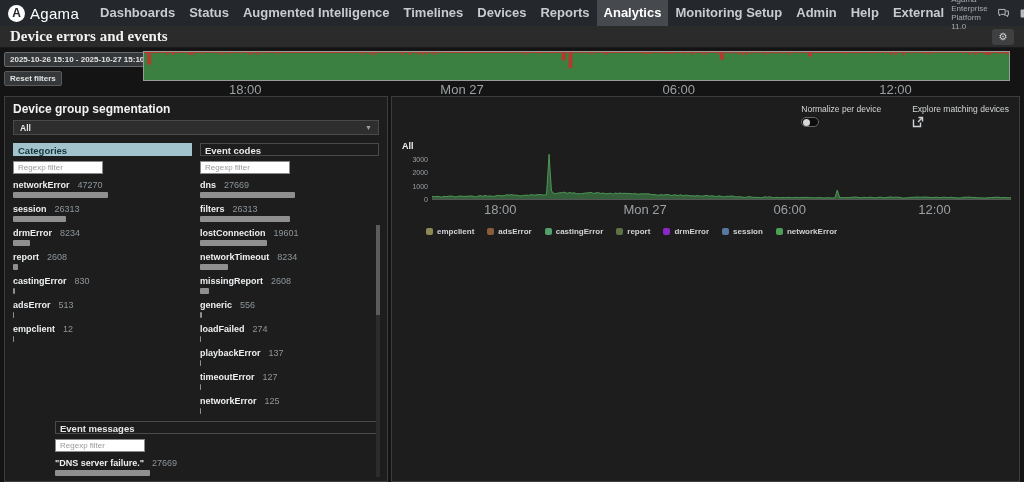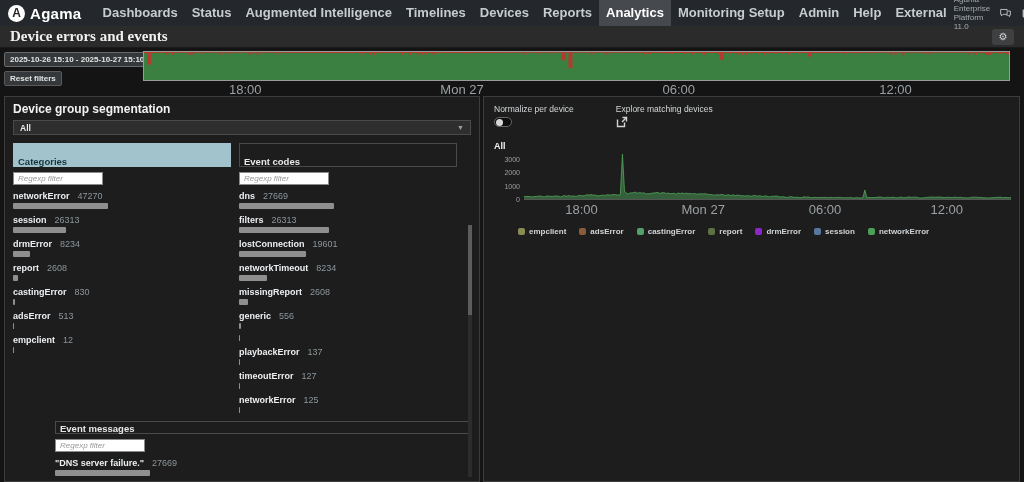--- a/index.html
+++ b/index.html
@@ -4,21 +4,21 @@
 <style>
   * { box-sizing: border-box; margin: 0; padding: 0; }
   html,body { width:1024px; height:482px; overflow:hidden; background:#141414;
     font-family:"Liberation Sans", sans-serif; color:#e6e8ea; }
 
   
   .navbar { height:26px; background:#24282c; display:flex; align-items:center; padding:0 8px; }
   .brand { display:flex; align-items:center; gap:5px; margin-right:14px; }
   .logo-circle { width:17px; height:17px; border-radius:50%; background:#fff; color:#24282c;
     display:flex; align-items:center; justify-content:center; font-weight:bold; font-size:12px; }
-  .brand-name { font-size:15px; font-weight:bold; letter-spacing:.3px; color:#fff; }
+  .brand-name { font-size:15px; font-weight:normal; letter-spacing:.3px; color:#fff; }
   .nav-items { display:flex; height:26px; }
   .nav-item { font-size:13px; font-weight:600; color:#c7ccd0; padding:0 7px; line-height:26px;
     cursor:pointer; white-space:nowrap; }
   .nav-item.active { background:#46494d; color:#fff; }
   .nav-right { margin-left:auto; display:flex; align-items:center; gap:9px; }
   .platform-label { font-size:8px; color:#a7acb0; }
   .nav-icon { width:13px; height:13px; display:inline-flex; }
   .nav-icon svg { width:13px; height:13px; }
   .user-caret { font-size:7px; color:#a7acb0; margin-left:-5px; }
 
@@ -37,50 +37,50 @@
   .reset-btn { position:absolute; left:4px; top:23px; border-color:#5a5a5a; }
   .timeline-wrap { position:absolute; left:143px; right:14px; top:3px; height:30px;
     border:1px solid #9a9a9a; background:#1c1c1c; }
   .timeline-wrap svg { width:100%; height:100%; display:block; }
   .timeline-ticks { position:absolute; left:143px; right:14px; top:34px; height:10px; }
   .tick-label { position:absolute; transform:translateX(-50%); font-size:13px; color:#9aa0a4; white-space:nowrap; }
 
   
   .main { display:flex; gap:3px; padding:0 4px; height:386px; }
   .panel { background:#1d1d1d; border:1px solid #3d3d3d; position:relative; overflow:hidden; }
-  .panel-left { width:476px; }
+  .panel-left { width:384px; }
   .panel-right { flex:1; }
 
   .seg-title { font-size:12px; font-weight:bold; color:#f2f2f2; padding:5px 8px 4px; }
   .group-select { margin:0 8px; height:15px; background:#2e2e2e; border:1px solid #4a4a4a;
     display:flex; align-items:center; padding:0 6px; font-size:8.5px; font-weight:bold; color:#e8e8e8; cursor:pointer; }
   .select-caret { margin-left:auto; font-size:7px; color:#9aa0a4; }
 
   .columns { display:flex; gap:8px; padding:8px 8px 0; height:282px; overflow:hidden; }
   .col { width:218px; }
-  .col-header { height:13px; font-size:9.5px; font-weight:bold; padding:11px 4px; line-height:13px;
+  .col-header { height:13px; font-size:9.5px; font-weight:bold; padding:0 4px; line-height:13px;
     border:1px solid #4a4a4a; color:#e8e8e8; }
   .col-header.selected { background:#a2c3cb; color:#16363e; border-color:#a2c3cb; }
   .regexp-input { display:block; margin:5px 0 6px; width:90px; height:13px; background:#fff;
-    border:1px solid #8a8a8a; font-size:8px; padding:0 4px; color:#333; font-family:"Liberation Sans",sans-serif;font-style:italic; }
+    border:1px solid #8a8a8a; font-size:8px; padding:0 4px; color:#333; font-family:"Liberation Sans",sans-serif; }
   .regexp-input::placeholder { color:#999; }
   .stat-item { margin-bottom:6px; cursor:pointer; }
   .stat-row { display:flex; align-items:baseline; gap:8px; }
   .stat-label { font-size:9px; font-weight:bold; color:#eceff1; white-space:nowrap; }
   .stat-count { font-size:9px; color:#8d969c; }
   .stat-bar { height:6px; background:#8f8f8f; margin-top:2px; border-radius:1px; }
 
   .messages-section { padding:4px 8px 0;margin-left:42px; }
   .messages-header { height:13px; font-size:9.5px; font-weight:bold; padding:0 4px; line-height:13px;
     border:1px solid #4a4a4a; color:#e8e8e8; }
   .scrollbar-track { position:absolute; right:7px; top:128px; bottom:4px; width:4px; background:#2c2c2c; }
   .scrollbar-thumb { position:absolute; top:0; width:4px; height:90px; background:#5c5c5c; }
 
   
-  .rp-controls { display:flex; gap:42px; padding:7px 10px 0; }
+  .rp-controls { display:flex; gap:31px; padding:7px 10px 0;justify-content:flex-end; }
   .rp-label { font-size:8.5px; color:#d4d7d9; }
   .toggle { margin-top:3px; width:18px; height:10px; border-radius:5px; background:#0d0d0d;
     border:1px solid #666; position:relative; cursor:pointer; }
   .toggle-knob { position:absolute; left:1px; top:0.5px; width:7px; height:7px; border-radius:50%; background:#d8d8d8; }
   .explore-icon { margin-top:2px; cursor:pointer; width:12px; height:12px; }
   .series-label { font-size:9px; font-weight:bold; color:#f0f0f0; padding:9px 10px 2px; }
   .chart-area { position:relative; margin-left:10px; margin-right:8px; height:60px; }
   .y-axis { position:absolute; left:0; top:0; width:28px; height:47px; }
   .y-tick { position:absolute; right:2px; font-size:7px; color:#9aa0a4; }
   .plot { position:absolute; left:30px; right:0; top:0; height:47px; border-bottom:1px solid #555; }
@@ -698,20 +698,24 @@
               <div class="stat-bar" style="width: 9px;"></div>
             </div>
             <div class="stat-item">
               <div class="stat-row">
                 <span class="stat-label">generic</span>
                 <span class="stat-count">556</span>
               </div>
               <div class="stat-bar" style="width: 2px;"></div>
             </div>
             <div class="stat-item">
+              <div class="stat-row">
+                <span class="stat-label">loadFailed</span>
+                <span class="stat-count">274</span>
+              </div>
               <div class="stat-bar" style="width: 1px;"></div>
             </div>
             <div class="stat-item">
               <div class="stat-row">
                 <span class="stat-label">playbackError</span>
                 <span class="stat-count">137</span>
               </div>
               <div class="stat-bar" style="width: 1px;"></div>
             </div>
             <div class="stat-item">

